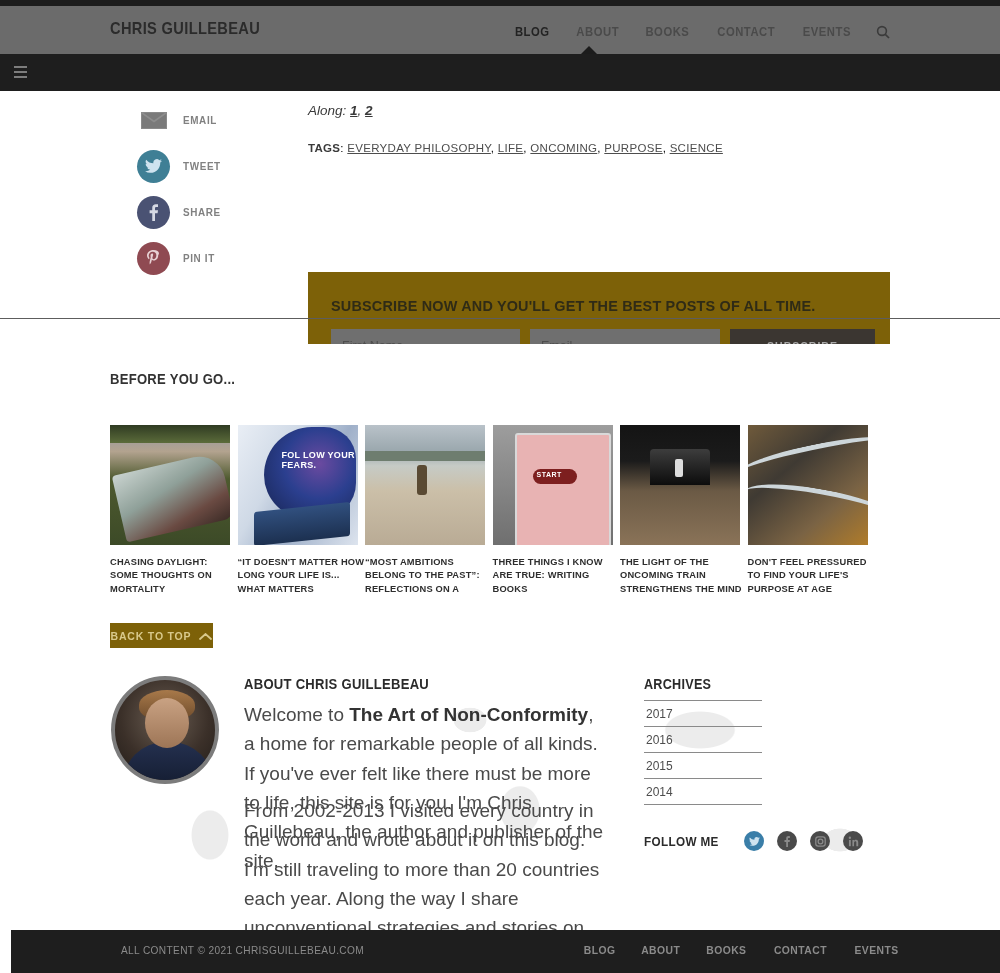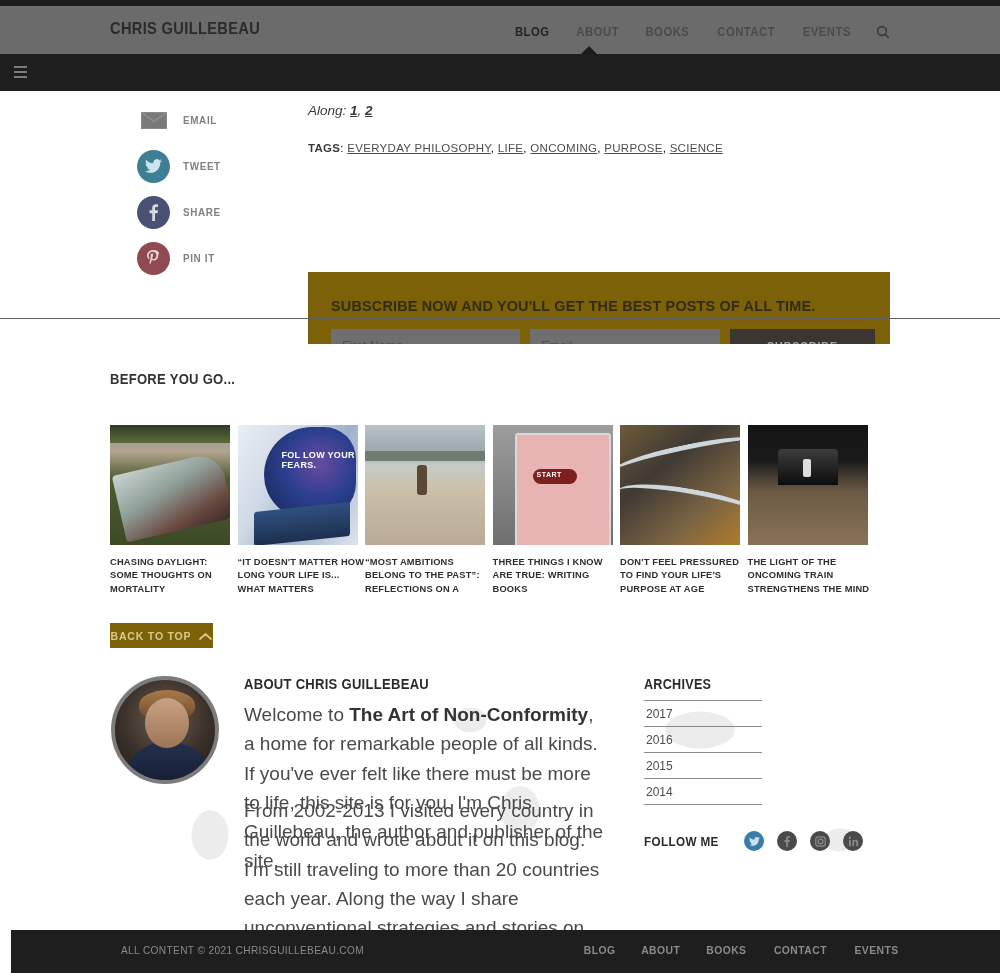--- a/index.html
+++ b/index.html
@@ -360,29 +360,29 @@
       </div>
 
       <div class="thumb-cell">
         <div class="thumb-img art4">
           <span class="t">START</span>
         </div>
         <div class="thumb-cap">THREE THINGS I KNOW ARE TRUE: WRITING BOOKS</div>
       </div>
 
       <div class="thumb-cell">
-        <div class="thumb-img art6"></div>
-        <div class="thumb-cap">DON'T FEEL PRESSURED TO FIND YOUR LIFE'S PURPOSE AT AGE</div>
-      </div>
-
-      <div class="thumb-cell">
         <div class="thumb-img art5">
             <span class="p"></span>
           </div>
         <div class="thumb-cap">THE LIGHT OF THE ONCOMING TRAIN STRENGTHENS THE MIND</div>
+      </div>
+
+      <div class="thumb-cell">
+        <div class="thumb-img art6"></div>
+        <div class="thumb-cap">DON'T FEEL PRESSURED TO FIND YOUR LIFE'S PURPOSE AT AGE</div>
       </div>
 
     </div>
   </div>
 
   <button class="back-to-top">
     <span>BACK TO TOP</span>
     <span>
       <svg width="13" height="7" viewBox="0 0 13 7">
           <path d="M1 6 L6.5 1 L12 6" fill="none" stroke="#d9c98c" stroke-width="1.8" stroke-linecap="round"></path>

